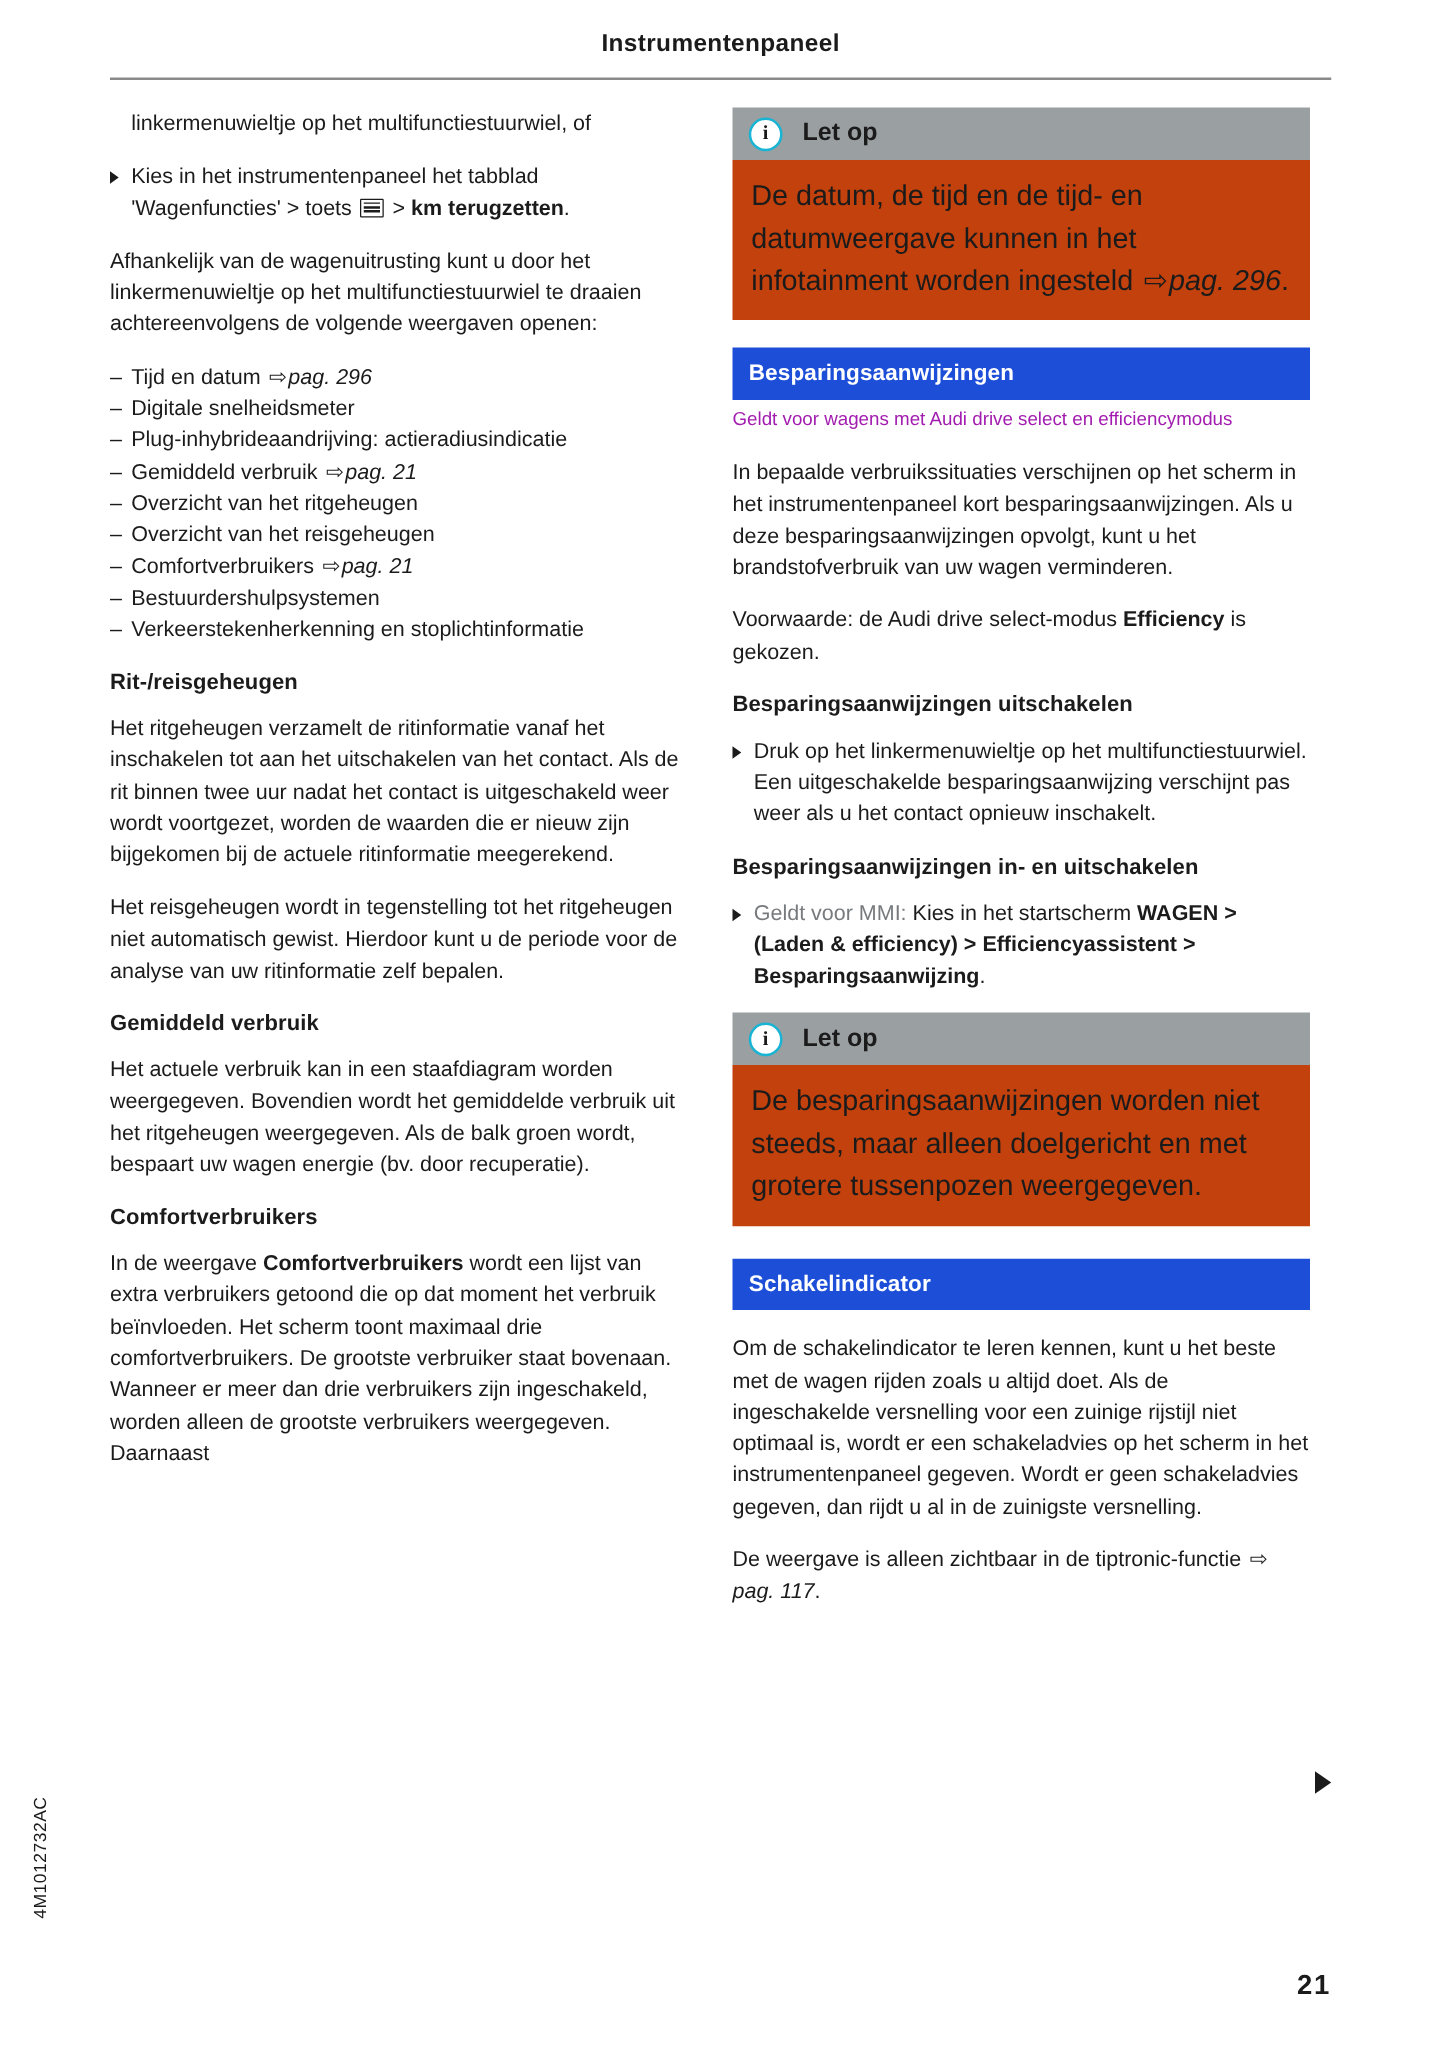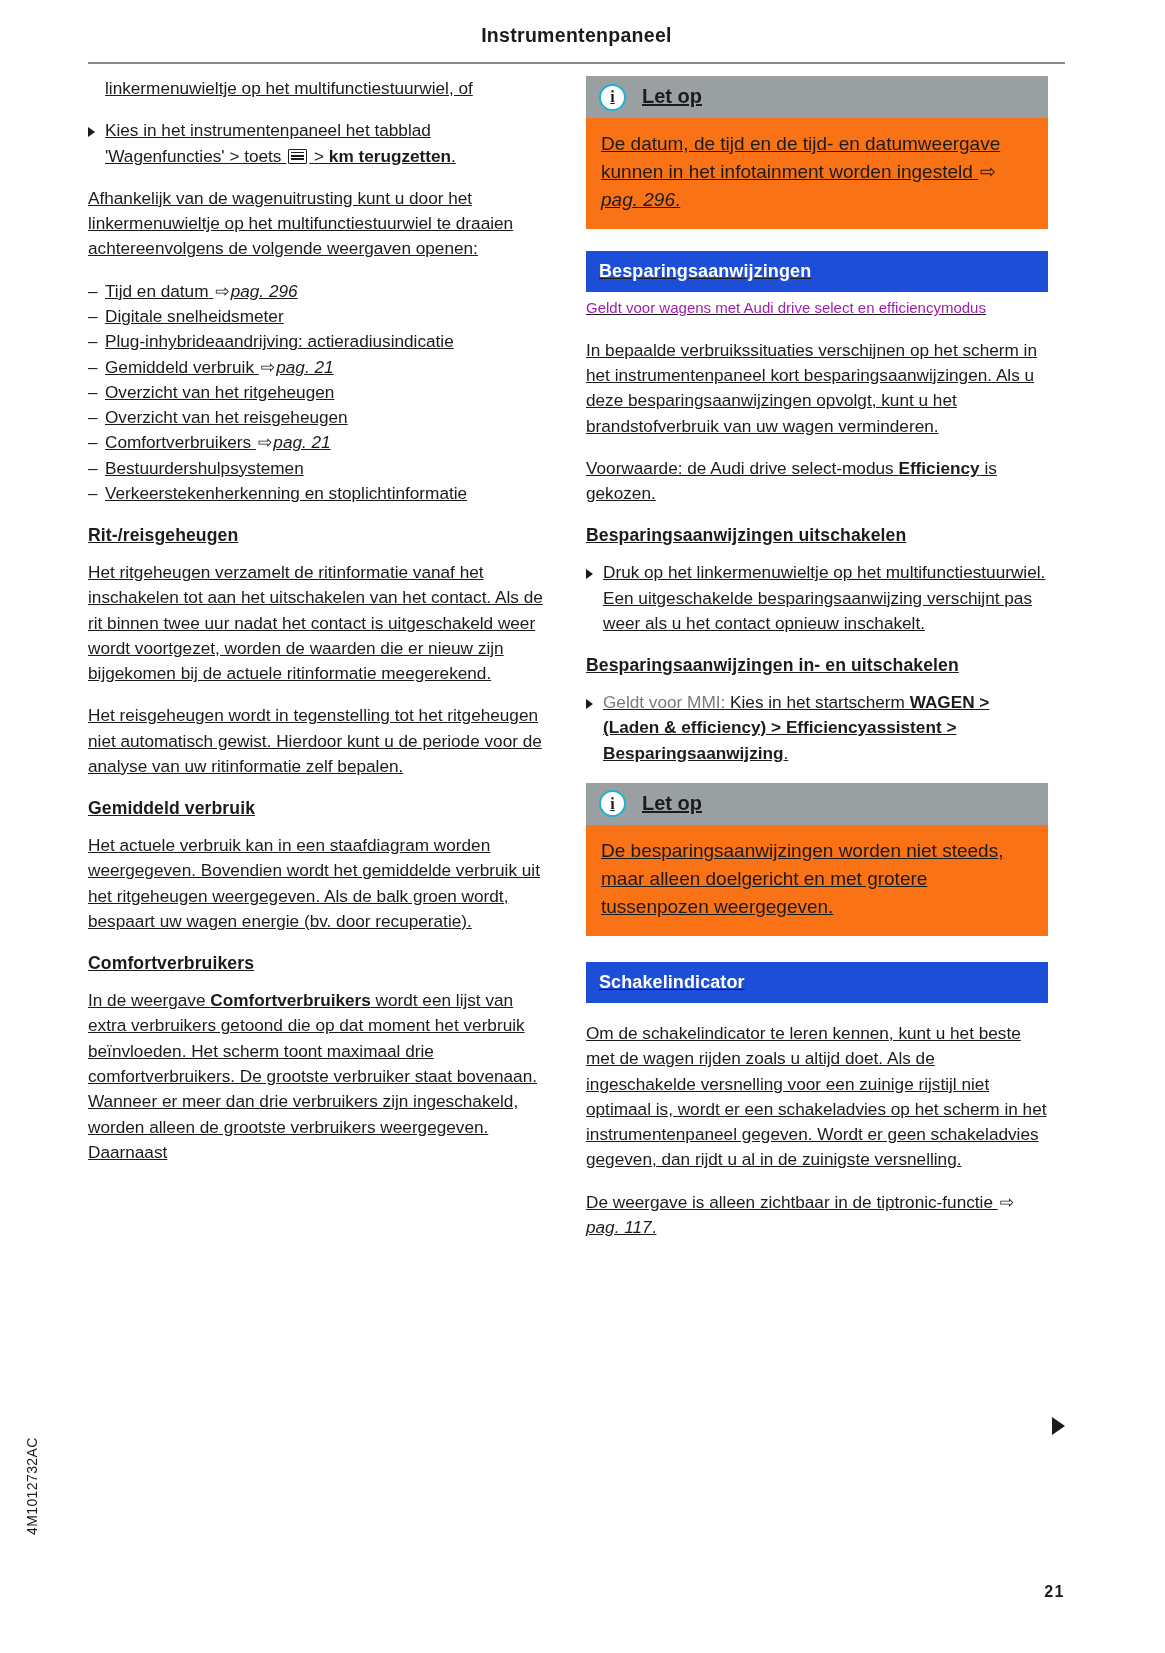--- a/index.html
+++ b/index.html
@@ -36,25 +36,24 @@
   .header-rule {
     position: absolute;
     left: 88px; top: 62px; right: 100px;
     height: 2px;
     background: #8a8a8a;
   }
 
   
   .col {
     position: absolute;
-    top: 76px;
+    top: 86px;
     width: 462px;
     font-size: 17.2px;
     line-height: 1.47;
-    text-decoration: underline;
   }
   .col-left  { left: 88px; }
   .col-right { left: 586px; }
 
   p { margin: 0 0 17px 0; }
   p.tight { margin-bottom: 0; }
 
   
   .bullet {
     position: relative;
@@ -147,23 +146,23 @@
     font-family: "Liberation Serif", serif;
     flex: 0 0 auto;
   }
   .note-title {
     margin-left: 16px;
     font-weight: bold;
     font-size: 20px;
     color: #1b1b1b;
   }
   .note-body {
-    background: #f97316;
+    background: #c2410c;
     padding: 12px 15px 15px 15px;
-    font-size: 19px;
+    font-size: 23px;
     line-height: 1.47;
   }
 
   
   .redbar {
     background: #1d4ed8;
     color: #ffffff;
     font-weight: bold;
     font-size: 18px;
     padding: 7px 13px 8px 13px;
@@ -187,21 +186,21 @@
     color: #1b1b1b;
     transform-origin: left bottom;
     transform: rotate(-90deg);
     white-space: nowrap;
     letter-spacing: 0.4px;
   }
   .pagenum {
     position: absolute;
     right: 100px;
     bottom: 52px;
-    font-size: 16px;
+    font-size: 22px;
     font-weight: bold;
     letter-spacing: 1.5px;
   }
   .next-arrow {
     position: absolute;
     right: 100px;
     bottom: 218px;
     width: 0; height: 0;
     border-left: 13px solid #1b1b1b;
     border-top: 9px solid transparent;

